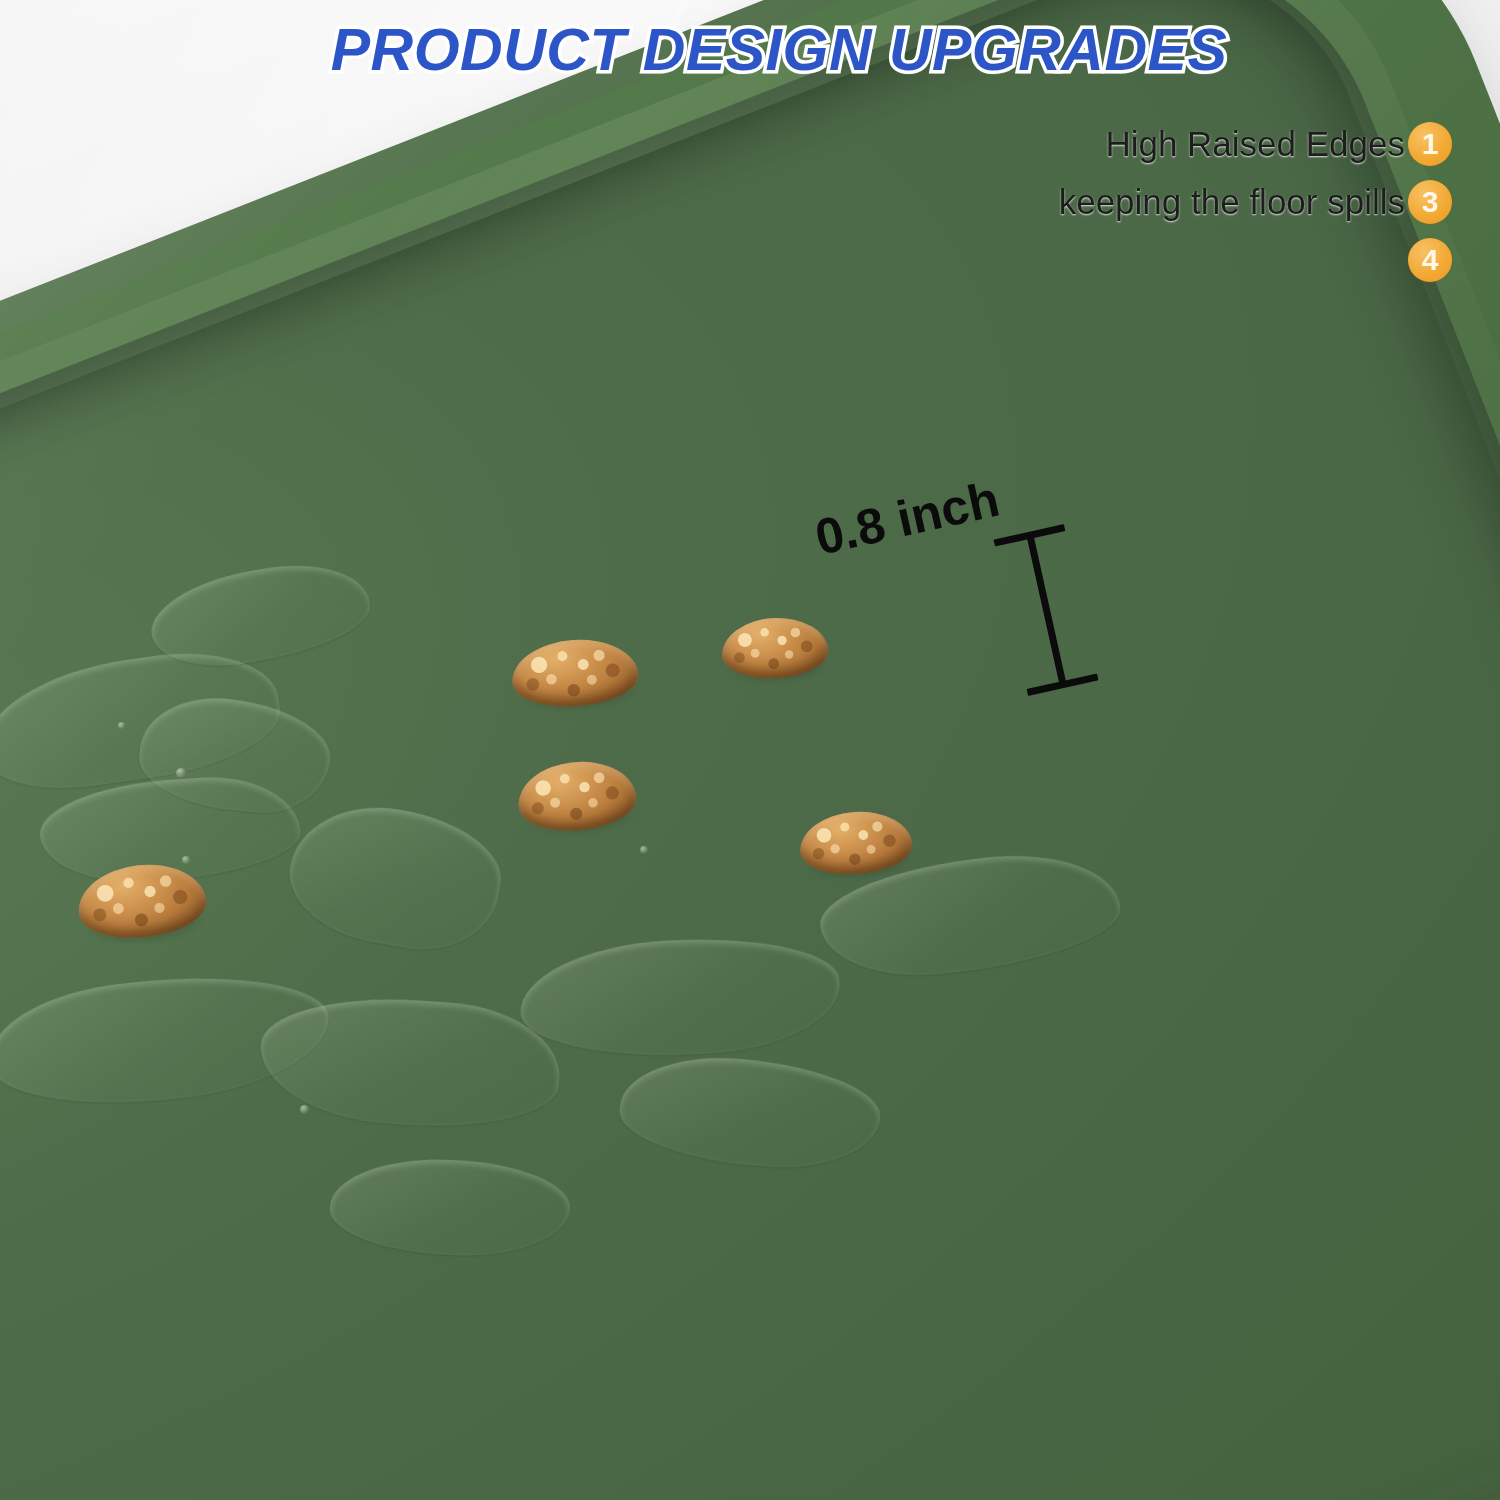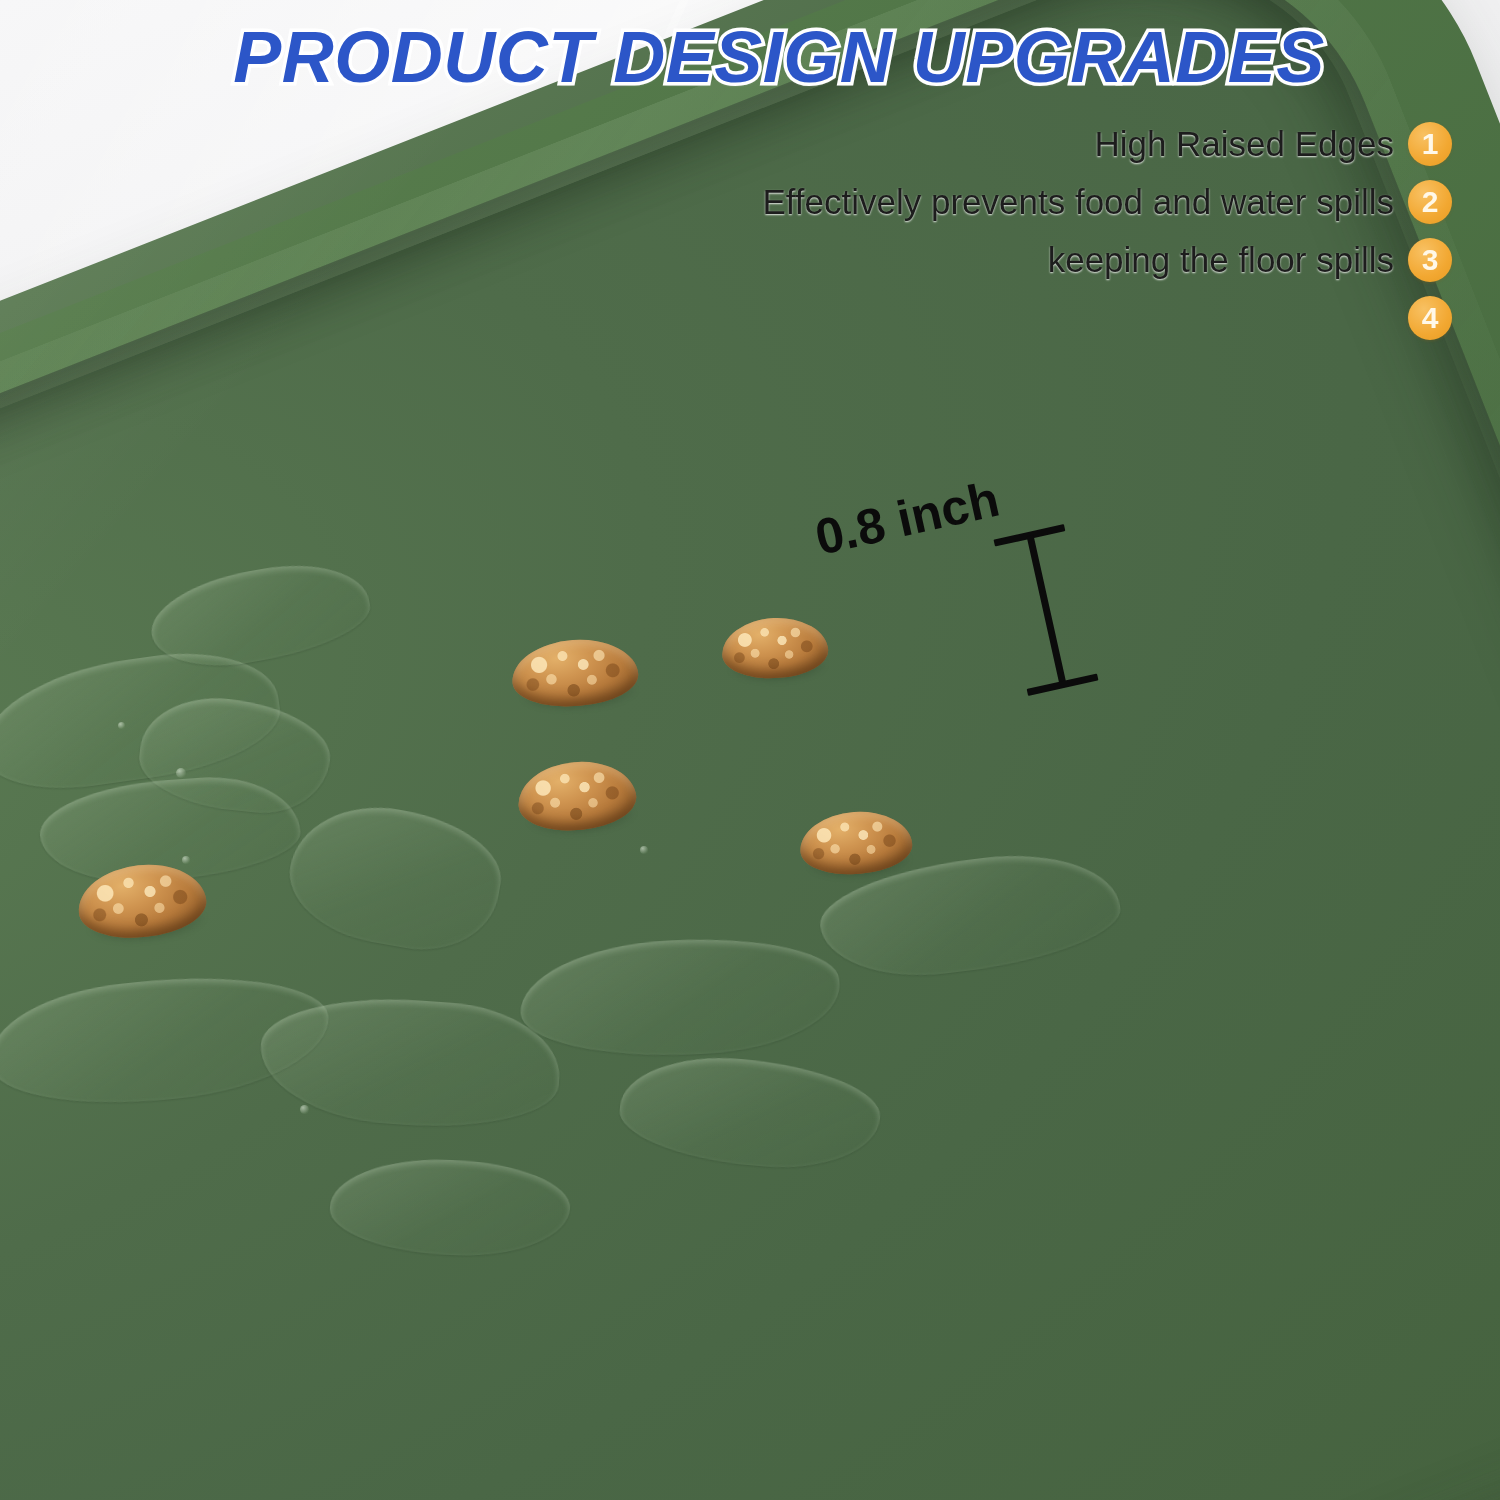--- a/index.html
+++ b/index.html
@@ -138,21 +138,21 @@
       radial-gradient(circle at 16% 63%, rgba(120,70,26,.50) 0 5%, rgba(0,0,0,0) 6%),
       radial-gradient(circle at 48% 76%, rgba(110,64,22,.55) 0 7%, rgba(0,0,0,0) 8%);
     opacity:.95;
   }
 
   
   .headline{
     position:absolute;left:14px;right:0;top:16px;
     z-index:20;
     text-align:center;
-    font-size:72px;
+    font-size:59px;
     font-weight:bold;
     font-style:italic;
     letter-spacing:.5px;
     color:#2c56c8;
     font-family:"Liberation Sans", sans-serif;
     -webkit-text-stroke:7px #ffffff;
     paint-order:stroke fill;
     text-shadow:0 2px 3px rgba(255,255,255,.9);
     white-space:nowrap;
     padding-left:44px;
@@ -161,21 +161,21 @@
   
   .bullets{
     position:absolute;
     right:48px; top:122px;
     z-index:20;
     display:flex;flex-direction:column;
     gap:14px;
     align-items:flex-end;
   }
   .bullet-row{
-    display:flex;align-items:center;justify-content:flex-end;gap:14px;
+    display:flex;align-items:center;justify-content:flex-end;gap:3px;
   }
   .bullet-text{
     font-size:35px;
     color:#1d1d1d;
     font-family:"Liberation Sans", sans-serif;
     white-space:nowrap;
     text-shadow:0 1px 2px rgba(255,255,255,.85);
   }
   .bullet-badge{
     width:44px;height:44px;border-radius:50%;
@@ -300,24 +300,20 @@
   </div>
 
   <div class="headline">PRODUCT DESIGN UPGRADES</div>
 
   <div class="bullets">
     <div class="bullet-row">
       <span class="bullet-text">High Raised Edges</span>
       <span class="bullet-badge">1</span>
     </div>
     <div class="bullet-row">
-      <span class="bullet-text">Effectively prevents food and water spills</span>
-      <span class="bullet-badge">2</span>
-    </div>
-    <div class="bullet-row">
       <span class="bullet-text">keeping the floor spills</span>
       <span class="bullet-badge">3</span>
     </div>
     <div class="bullet-row">
       <span class="bullet-badge">4</span>
     </div>
   </div>
 
 </div>
 

